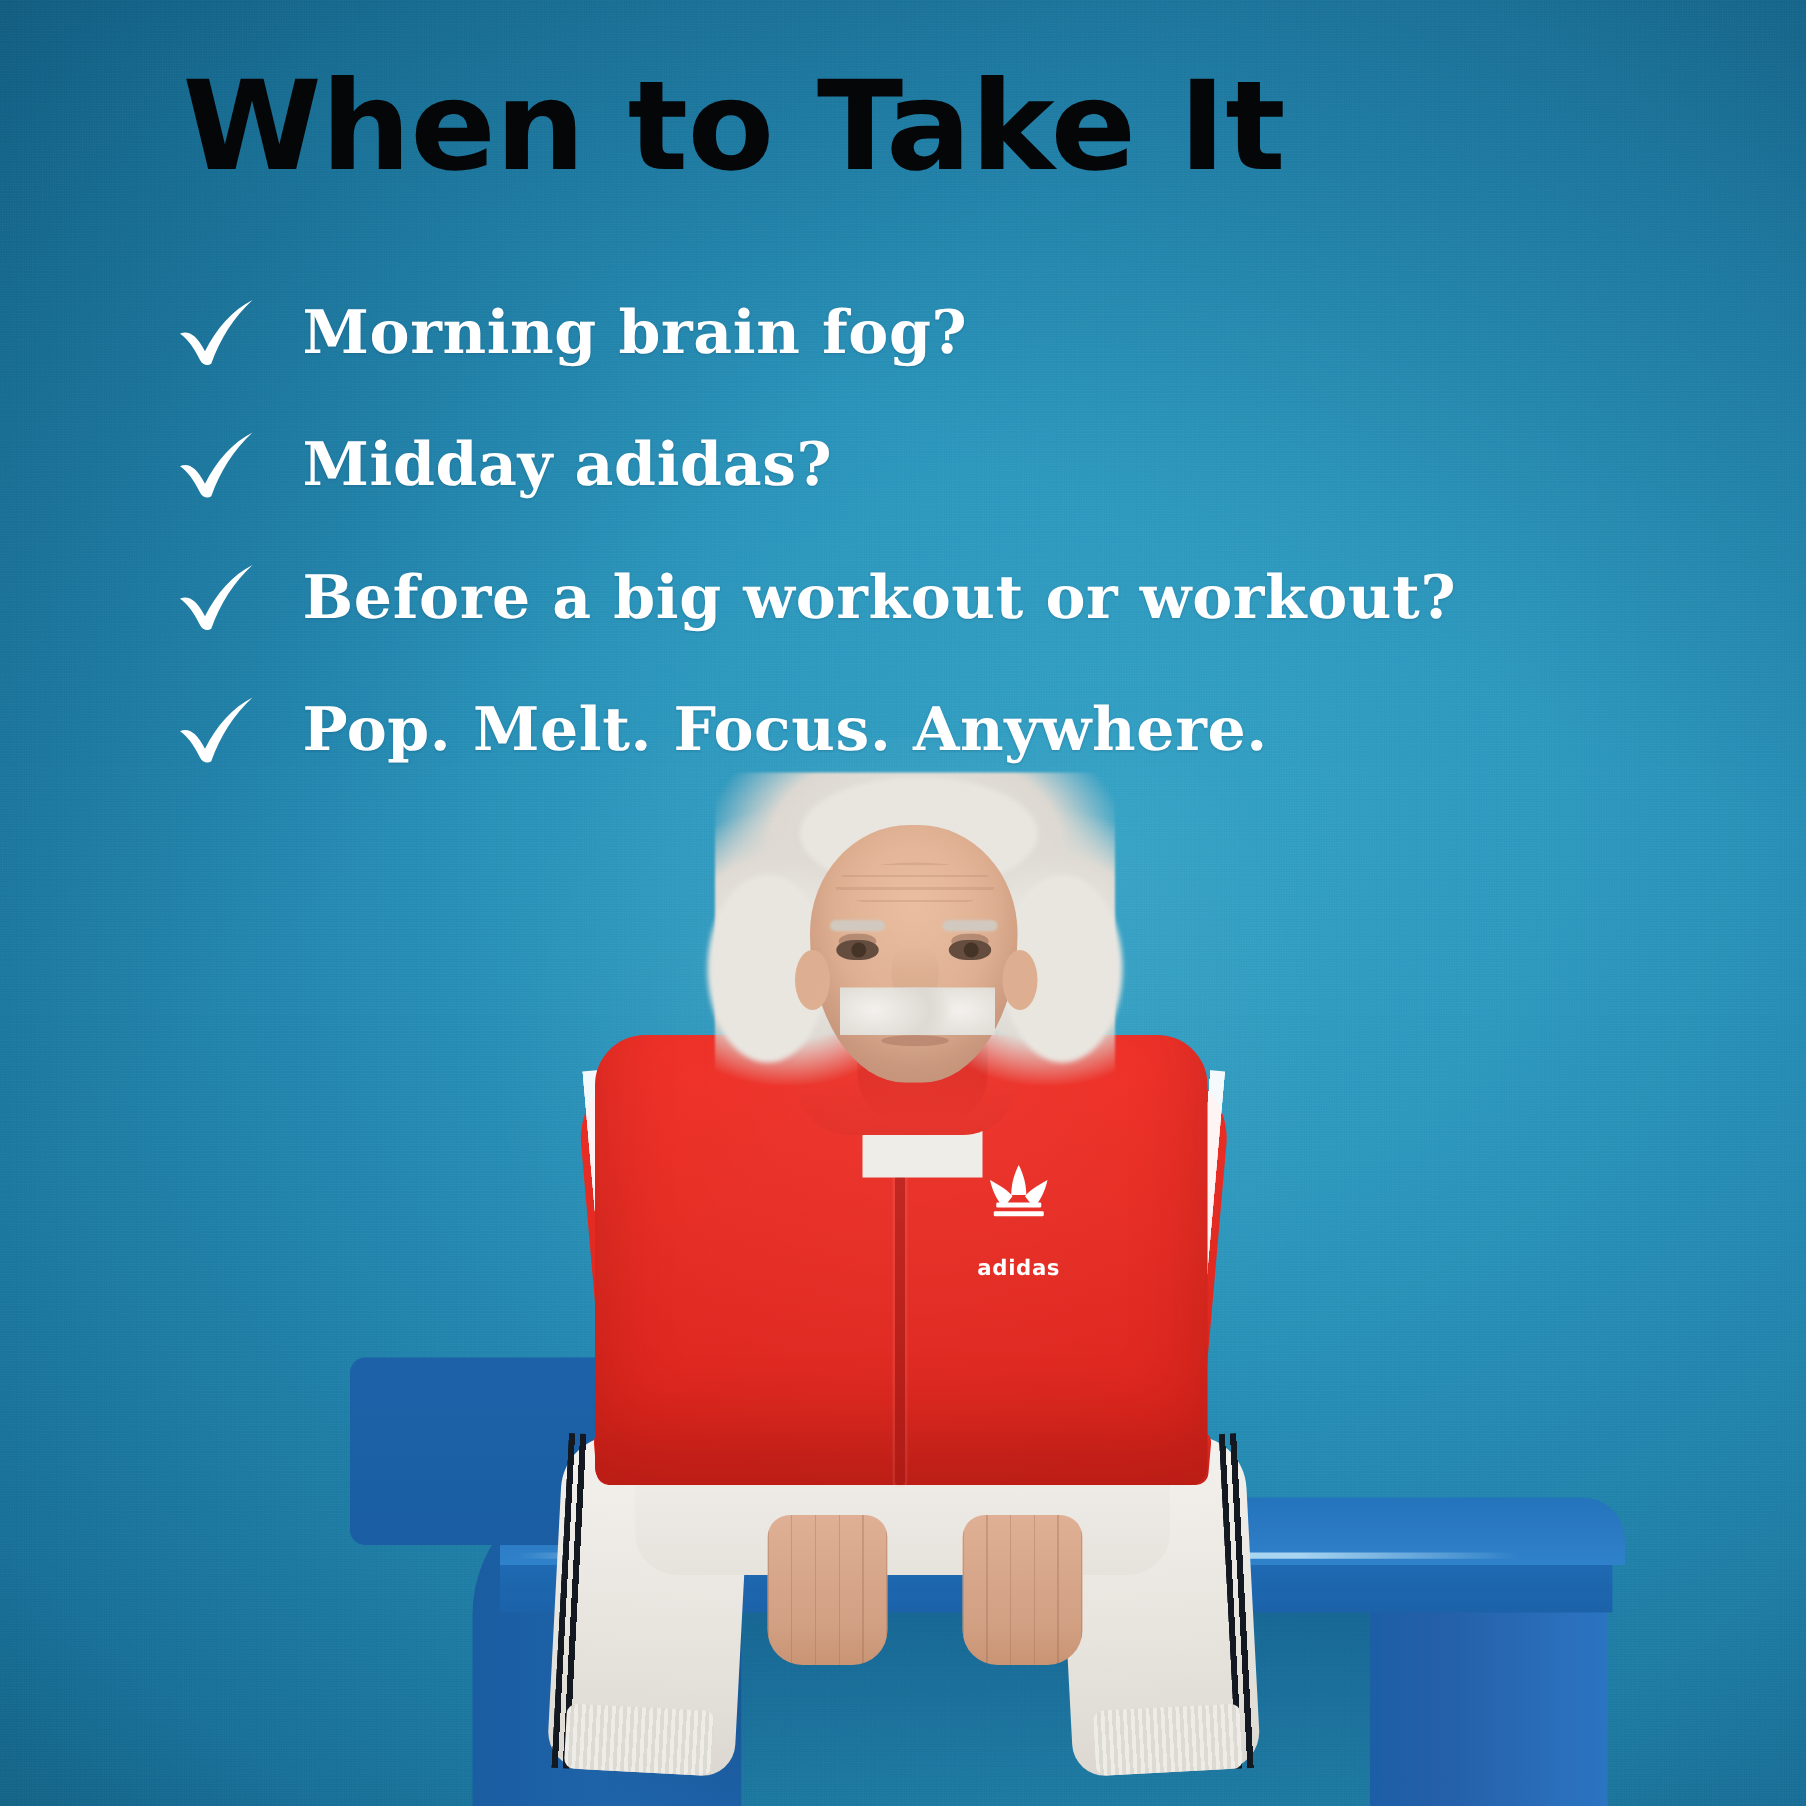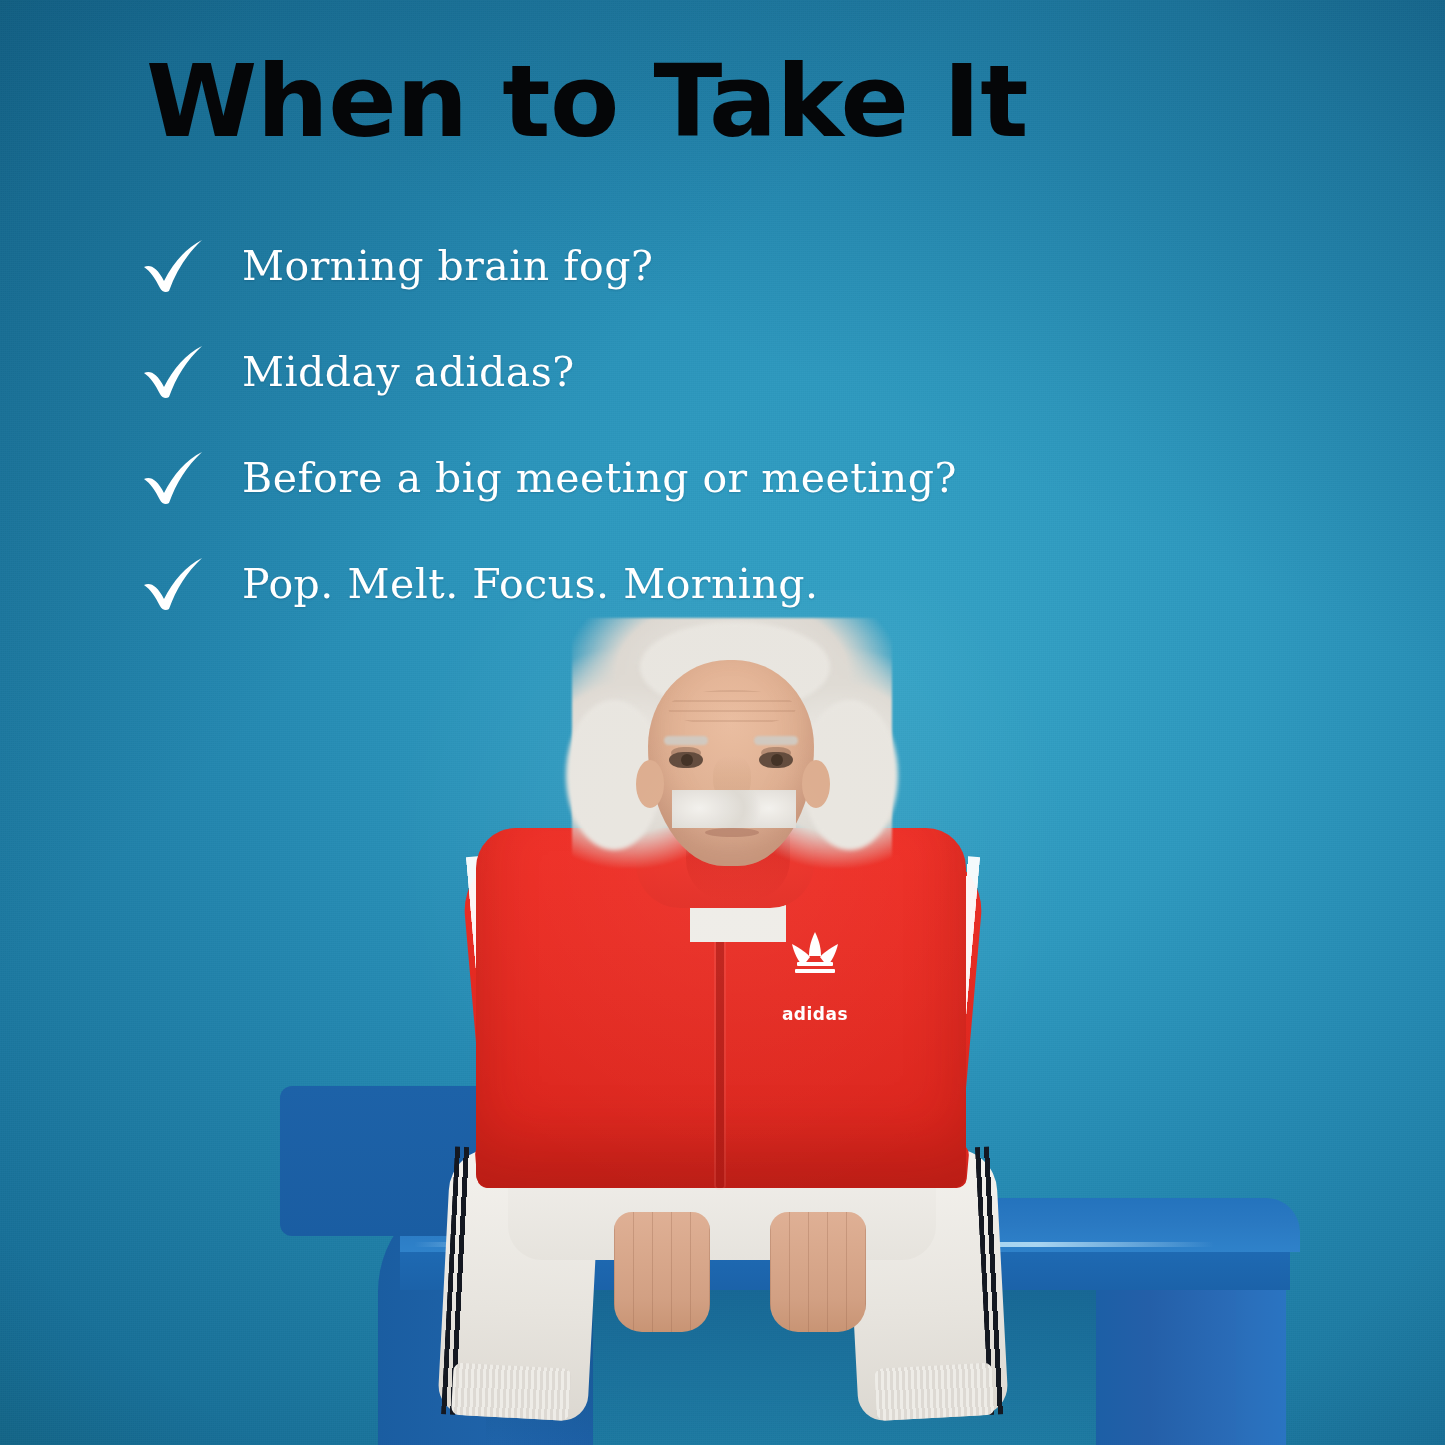--- a/index.html
+++ b/index.html
@@ -71,26 +71,27 @@
   }
   .check-mark {
     width:112px;
     flex:0 0 112px;
     text-align:left;
     padding-left:10px;
   }
   .check-mark svg { display:block; }
   .check-text {
     font-family:"DejaVu Serif", serif;
-    font-size:41px;
+    font-size:48px;
     line-height:1;
     color:#ffffff;
     white-space:nowrap;
     letter-spacing:0.5px;
     text-shadow:0 1px 2px rgba(8,60,90,0.25);
+    font-weight:bold;
   }
 
   
   .bench {
     position:absolute;
     left:400px; top:1198px;
     width:1045px; height:247px;
   }
   .bench-top {
     position:absolute;
@@ -486,27 +487,27 @@
       </span>
       <span class="check-text">Midday adidas?</span>
     </li>
 
     <li class="check-row">
       <span class="check-mark">
         <svg width="66" height="58" viewBox="0 0 66 58" aria-hidden="true">
           <path d="M4 30 C10 27 17 30 24 44 C33 26 46 11 62 3 C47 17 36 34 29 54 C26 56 22 55 20 51 C15 41 10 34 4 30 Z" fill="#ffffff"></path>
         </svg>
       </span>
-      <span class="check-text">Before a big meeting or meeting?</span>
+      <span class="check-text">Before a big workout or workout?</span>
     </li>
 
     <li class="check-row">
       <span class="check-mark">
         <svg width="66" height="58" viewBox="0 0 66 58" aria-hidden="true">
           <path d="M4 30 C10 27 17 30 24 44 C33 26 46 11 62 3 C47 17 36 34 29 54 C26 56 22 55 20 51 C15 41 10 34 4 30 Z" fill="#ffffff"></path>
         </svg>
       </span>
-      <span class="check-text">Pop. Melt. Focus. Morning.</span>
+      <span class="check-text">Pop. Melt. Focus. Anywhere.</span>
     </li>
 
   </ul>
 
 </div>
 
 </body></html>

